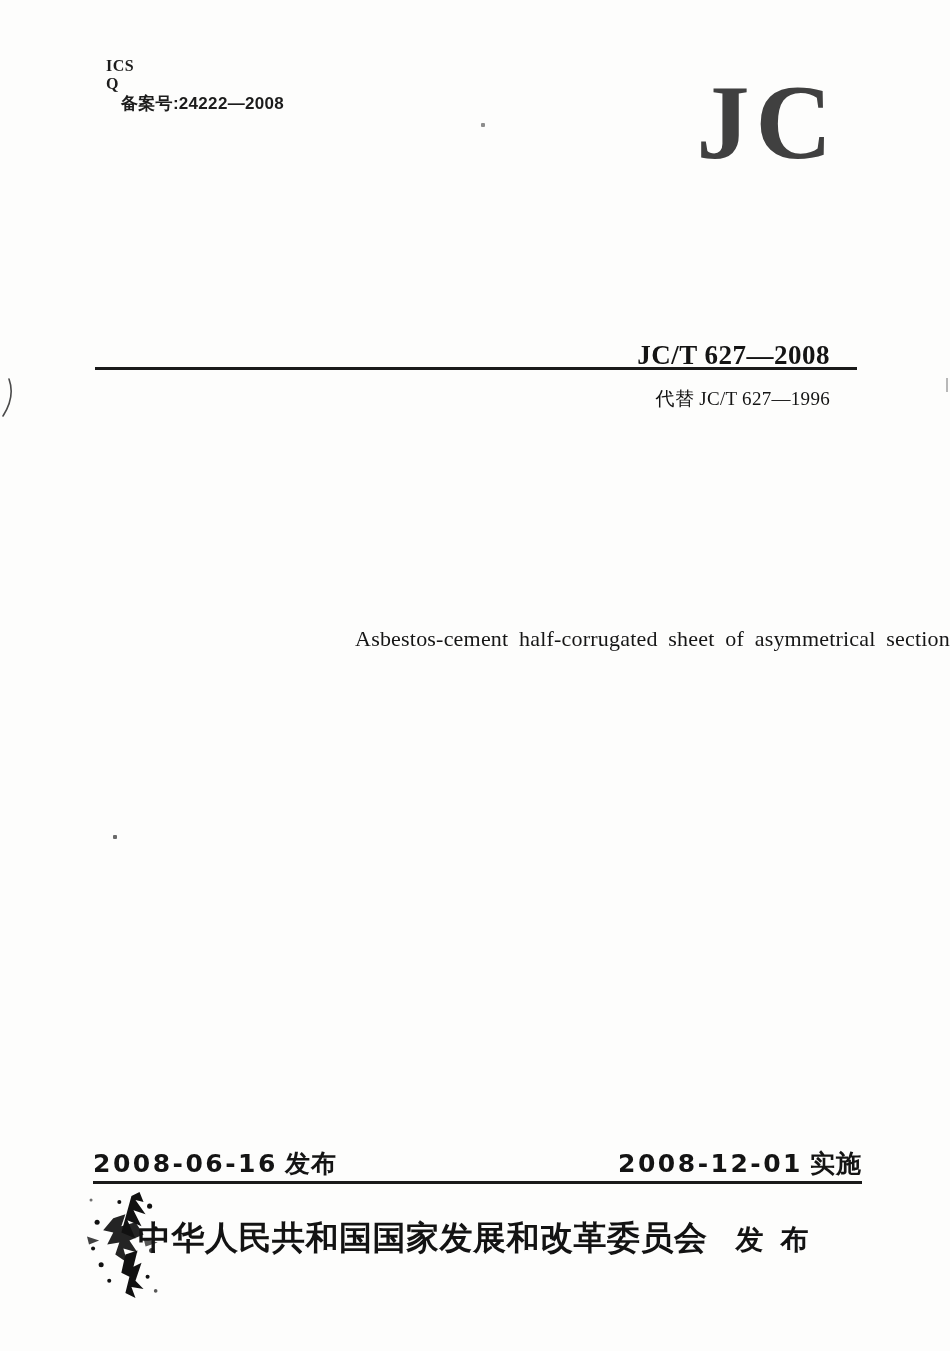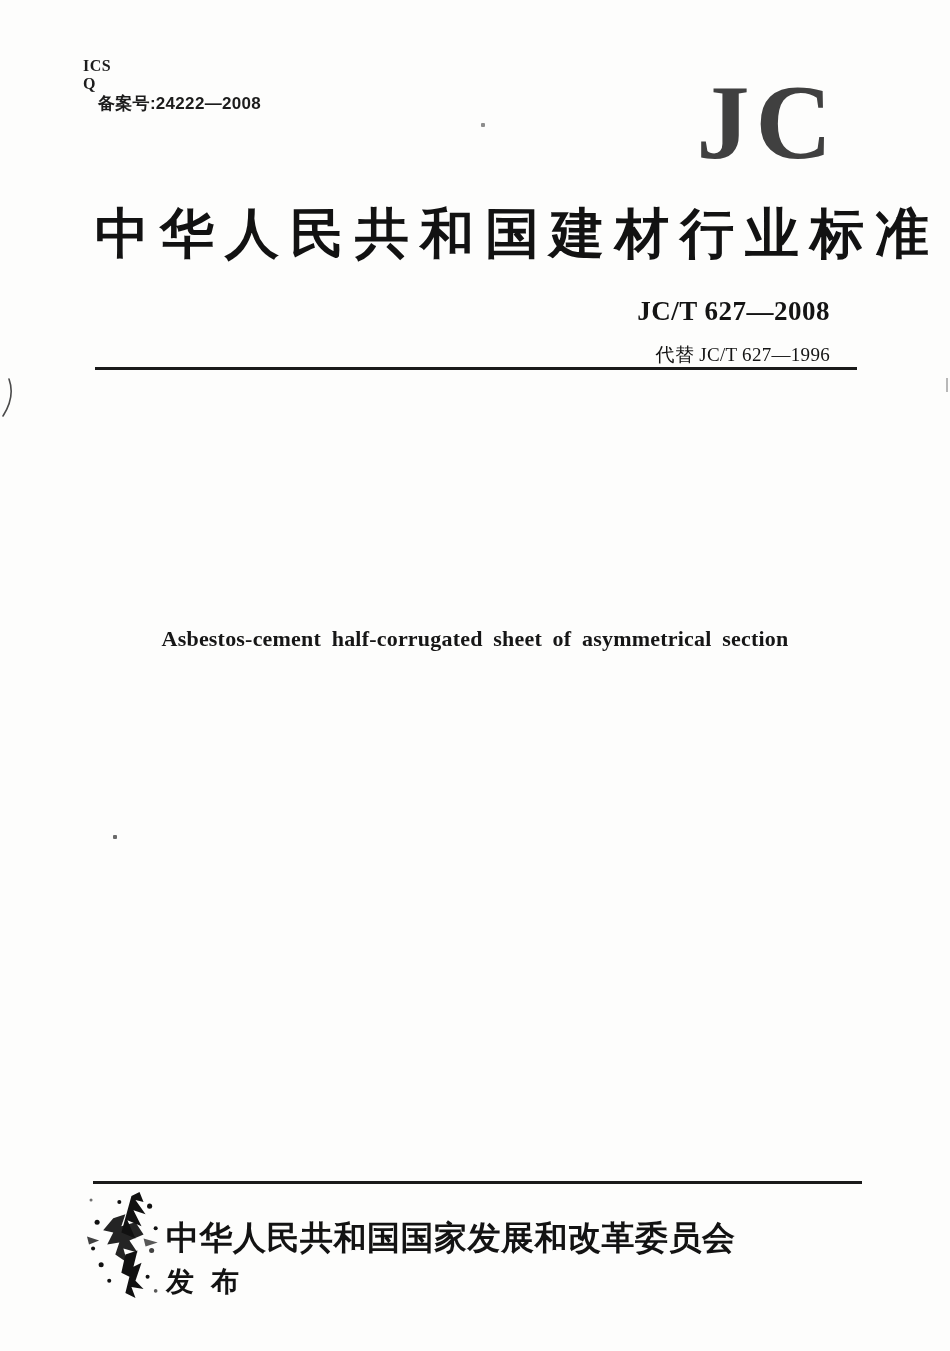--- a/index.html
+++ b/index.html
@@ -7,21 +7,21 @@
     position:relative;
     width:950px;height:1351px;
     margin:0 auto;
     background:#fdfdfc;
     overflow:hidden;
     color:#161616;
     font-family:"Liberation Sans", sans-serif;
   }
   
   .ics-block{
-    position:absolute;left:83px;top:57px;
+    position:absolute;left:106px;top:57px;
     font-weight:bold;color:#1c1c1c;
   }
   .ics-line{font-family:"Liberation Serif", serif;font-size:16px;line-height:18px;letter-spacing:.5px;}
   .record-line{font-family:"Liberation Sans", sans-serif;font-size:17px;line-height:20px;margin-top:1px;letter-spacing:.3px;margin-left:15px;}
   
   .jc-logo{
     position:absolute;right:112px;top:70px;
     font-family:"Liberation Serif", serif;
     font-weight:bold;font-size:106px;line-height:106px;
     letter-spacing:6px;color:#404040;
@@ -33,59 +33,59 @@
     font-weight:bold;font-size:54px;line-height:62px;
     letter-spacing:11px;white-space:nowrap;color:#121212;
   }
   
   .std-block{
     position:absolute;right:120px;top:297px;
     text-align:right;color:#141414;
   }
   .std-code{
     font-family:"Liberation Serif", serif;
-    font-weight:bold;font-size:27px;line-height:29px;letter-spacing:.5px;
+    font-weight:bold;font-size:27px;line-height:29px;letter-spacing:.5px;margin-top:44px;
   }
   .std-replaces{
     font-family:"Liberation Serif", serif;
     font-weight:normal;font-size:19px;line-height:22px;margin-top:18px;letter-spacing:.3px;
   }
   .rule{position:absolute;background:#1a1a1a;}
   .rule-top{left:95px;top:367px;width:762px;height:3px;}
   .rule-bottom{left:93px;top:1181px;width:769px;height:3px;}
   
   .cn-title{
     position:absolute;left:0;top:540px;width:100%;
     text-align:center;
     font-family:"Liberation Sans", sans-serif;
     font-weight:bold;font-size:44px;line-height:60px;
     letter-spacing:2px;color:#111;
   }
   .en-title{
     position:absolute;left:0;top:624px;width:100%;
-    text-align:center;
+    text-align:right;
     font-family:"Liberation Serif", serif;
-    font-weight:bold;font-size:22px;line-height:30px;
+    font-weight:normal;font-size:22px;line-height:30px;
     word-spacing:5px;letter-spacing:.2px;color:#161616;
   }
   
   .dates-row{
     position:absolute;left:93px;top:1148px;width:769px;
     display:flex;justify-content:space-between;align-items:baseline;
     font-family:"DejaVu Sans", sans-serif;
     font-weight:bold;font-size:25px;line-height:30px;color:#141414;
   }
   .date-num{letter-spacing:2.5px;}
   .date-label{margin-left:7px;letter-spacing:1px;font-family:"Liberation Sans", sans-serif;}
   
   .footer{
     position:absolute;left:138px;top:1216px;
     display:flex;align-items:baseline;
     font-family:"Liberation Sans", sans-serif;
-    font-weight:bold;color:#131313;white-space:nowrap;flex-direction:column;
+    font-weight:bold;color:#131313;white-space:nowrap;
   }
   .issuer{font-size:33px;line-height:44px;letter-spacing:.5px;}
   .issue-action{font-size:28px;line-height:44px;margin-left:28px;letter-spacing:17px;}
   
   .ink-blot{position:absolute;left:85px;top:1192px;width:106px;height:106px;}
   .edge-mark-left{position:absolute;left:0px;top:378px;width:14px;height:40px;}
   .edge-mark-right{position:absolute;left:946px;top:378px;width:2px;height:14px;background:#b8b8b8;}
   .speck{position:absolute;border-radius:1px;}
   .speck-a{left:481px;top:123px;width:4px;height:4px;background:#8d8d8d;}
   .speck-b{left:113px;top:835px;width:4px;height:4px;background:#6a6a6a;}
@@ -98,38 +98,45 @@
   <div class="ics-block">
     <div class="ics-line">ICS</div>
     <div class="ics-line">Q</div>
     <div class="record-line">备案号:24222—2008</div>
   </div>
 
   <div class="jc-logo">JC</div>
 
   <div class="speck speck-a"></div>
 
-  <div class="header-title">中华人民共和国建材行业标准</div>
 
   <div class="std-block">
     <div class="std-code">JC/T 627—2008</div>
     <div class="std-replaces">代替 JC/T 627—1996</div>
   </div>
 
   <div class="rule rule-top"></div>
 
   <svg class="edge-mark-left" viewBox="0 0 14 40">
     <path d="M9,1 C13,12 12,24 3,38" stroke="#4a4a4a" stroke-width="1.6" fill="none" stroke-linecap="round"></path>
   </svg>
   <div class="edge-mark-right"></div>
 
   <div class="en-title">Asbestos-cement half-corrugated sheet of asymmetrical section</div>
 
   <div class="speck speck-b"></div>
 
+  <div class="dates-row">
+    <div>
+      <span class="date-num">2008-06-16</span><span class="date-label">发布</span>
+    </div>
+    <div>
+      <span class="date-num">2008-12-01</span><span class="date-label">实施</span>
+    </div>
+  </div>
 
   <div class="rule rule-bottom"></div>
 
   <svg class="ink-blot" viewBox="0 0 105 105">
     <g fill="#111">
       <path d="M46,4 L54,0 L58,10 L50,8 L60,22 L48,18 L56,34 L42,28 L50,46 L36,40 Z"></path>
       <path d="M28,26 L40,22 L36,34 L50,30 L58,42 L44,48 L52,60 L38,56 L42,70 L30,62 L34,50 L22,52 L28,40 L18,38 Z" fill-opacity="0.92"></path>
       <path d="M40,62 L52,58 L48,74 L56,70 L50,88 L58,96 L46,94 L50,105 L40,100 L44,84 L36,80 Z"></path>
       <path d="M2,44 L14,48 L4,52 Z" fill-opacity="0.8"></path>
       <path d="M58,46 L72,50 L60,54 Z" fill-opacity="0.7"></path>

